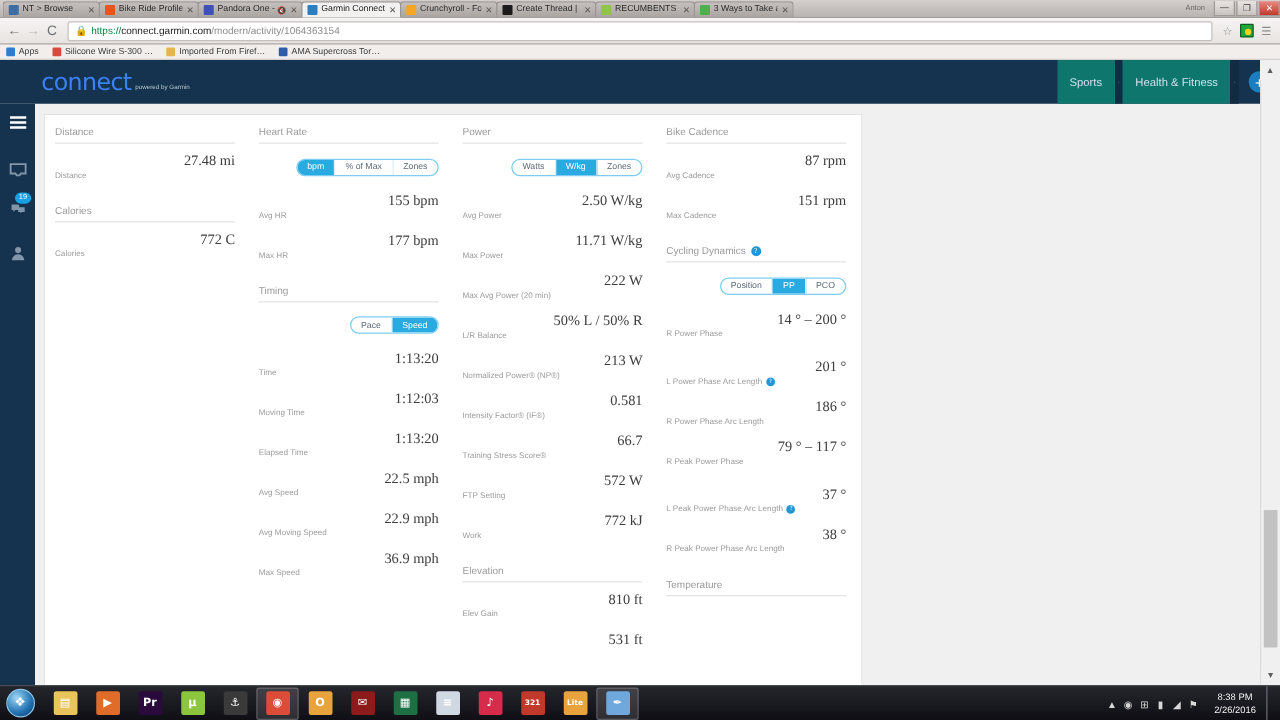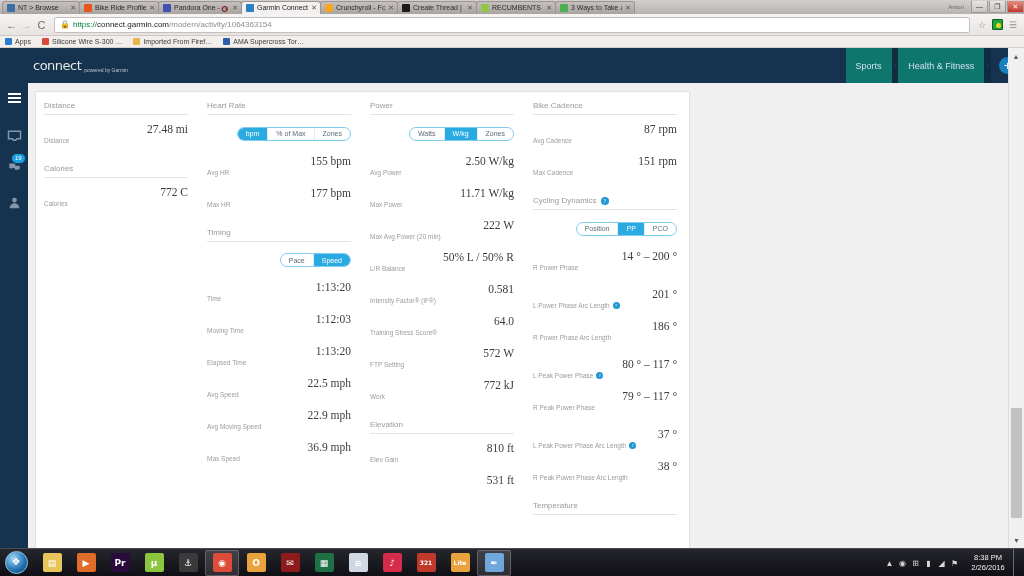--- a/index.html
+++ b/index.html
@@ -99,21 +99,21 @@
 
   .gc-header {
     position: absolute; left: 0; top: 0; right: 0; height: 35px;
     background: #15334e; z-index: 4;
   }
   .gc-logo {
     position: absolute; left: 33px; top: 9px;
     display: flex; align-items: flex-end;
   }
   .gc-logo .word {
-    font-size: 13px; color: #e5e5e5; letter-spacing: -0.5px;
+    font-size: 19px; color: #3b82f6; letter-spacing: -0.5px;
     font-family: "DejaVu Sans", sans-serif; font-weight: 400;
     line-height: 18px;
   }
   .gc-logo .pb { font-size: 5px; color: #b9c6d1; margin-left: 3px; margin-bottom: 2px; }
 
   .gc-nav { position: absolute; right: 8px; top: 0; height: 35px; display: flex; align-items: center; }
   .gc-navitem {
     height: 35px; display: flex; align-items: center; padding: 0 10px;
     font-size: 9px; color: #cfe0ee; background: #0f766e;
   }
@@ -484,26 +484,31 @@
                 <div class="val">222 W</div>
                 <div class="lbl">
                   <span>Max Avg Power (20 min)</span>
                 </div>
               </div><div class="metric">
                 <div class="val">50% L / 50% R</div>
                 <div class="lbl">
                   <span>L/R Balance</span>
                 </div>
               </div><div class="metric">
+                <div class="val">213 W</div>
+                <div class="lbl">
+                  <span>Normalized Power® (NP®)</span>
+                </div>
+              </div><div class="metric">
                 <div class="val">0.581</div>
                 <div class="lbl">
                   <span>Intensity Factor® (IF®)</span>
                 </div>
               </div><div class="metric">
-                <div class="val">64.0</div>
+                <div class="val">66.7</div>
                 <div class="lbl">
                   <span>Training Stress Score®</span>
                 </div>
               </div><div class="metric">
                 <div class="val">572 W</div>
                 <div class="lbl">
                   <span>FTP Setting</span>
                 </div>
               </div><div class="metric">
                 <div class="val">772 kJ</div>
@@ -547,26 +552,20 @@
               </div><div class="metric gap">
                 <div class="val">201 °</div>
                 <div class="lbl">
                   <span>L Power Phase Arc Length</span>
                   <span class="help sm">?</span>
                 </div>
               </div><div class="metric">
                 <div class="val">186 °</div>
                 <div class="lbl">
                   <span>R Power Phase Arc Length</span>
-                </div>
-              </div><div class="metric gap">
-                <div class="val">80 ° – 117 °</div>
-                <div class="lbl">
-                  <span>L Peak Power Phase</span>
-                  <span class="help sm">?</span>
                 </div>
               </div><div class="metric">
                 <div class="val">79 ° – 117 °</div>
                 <div class="lbl">
                   <span>R Peak Power Phase</span>
                 </div>
               </div><div class="metric gap">
                 <div class="val">37 °</div>
                 <div class="lbl">
                   <span>L Peak Power Phase Arc Length</span>

